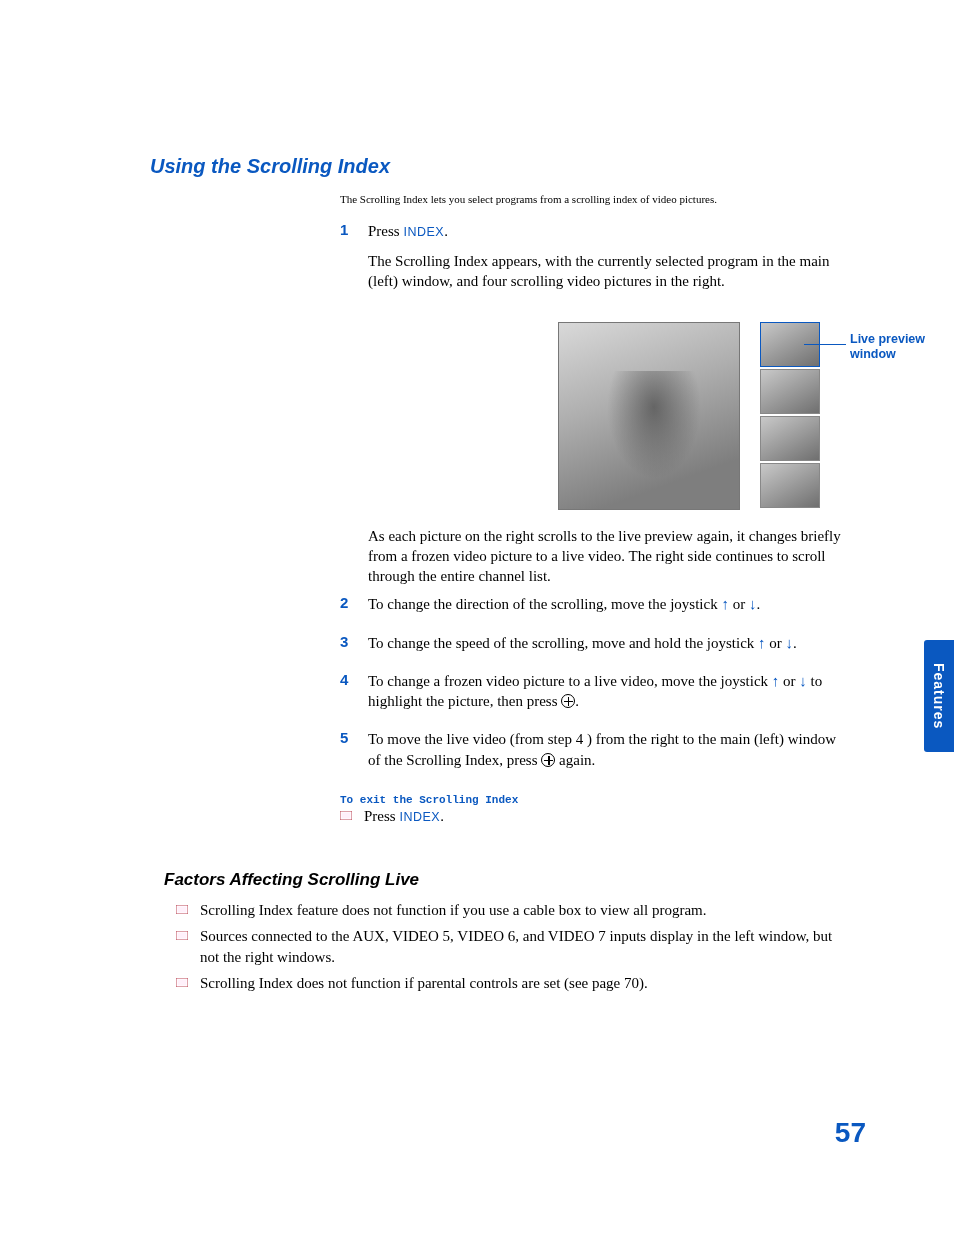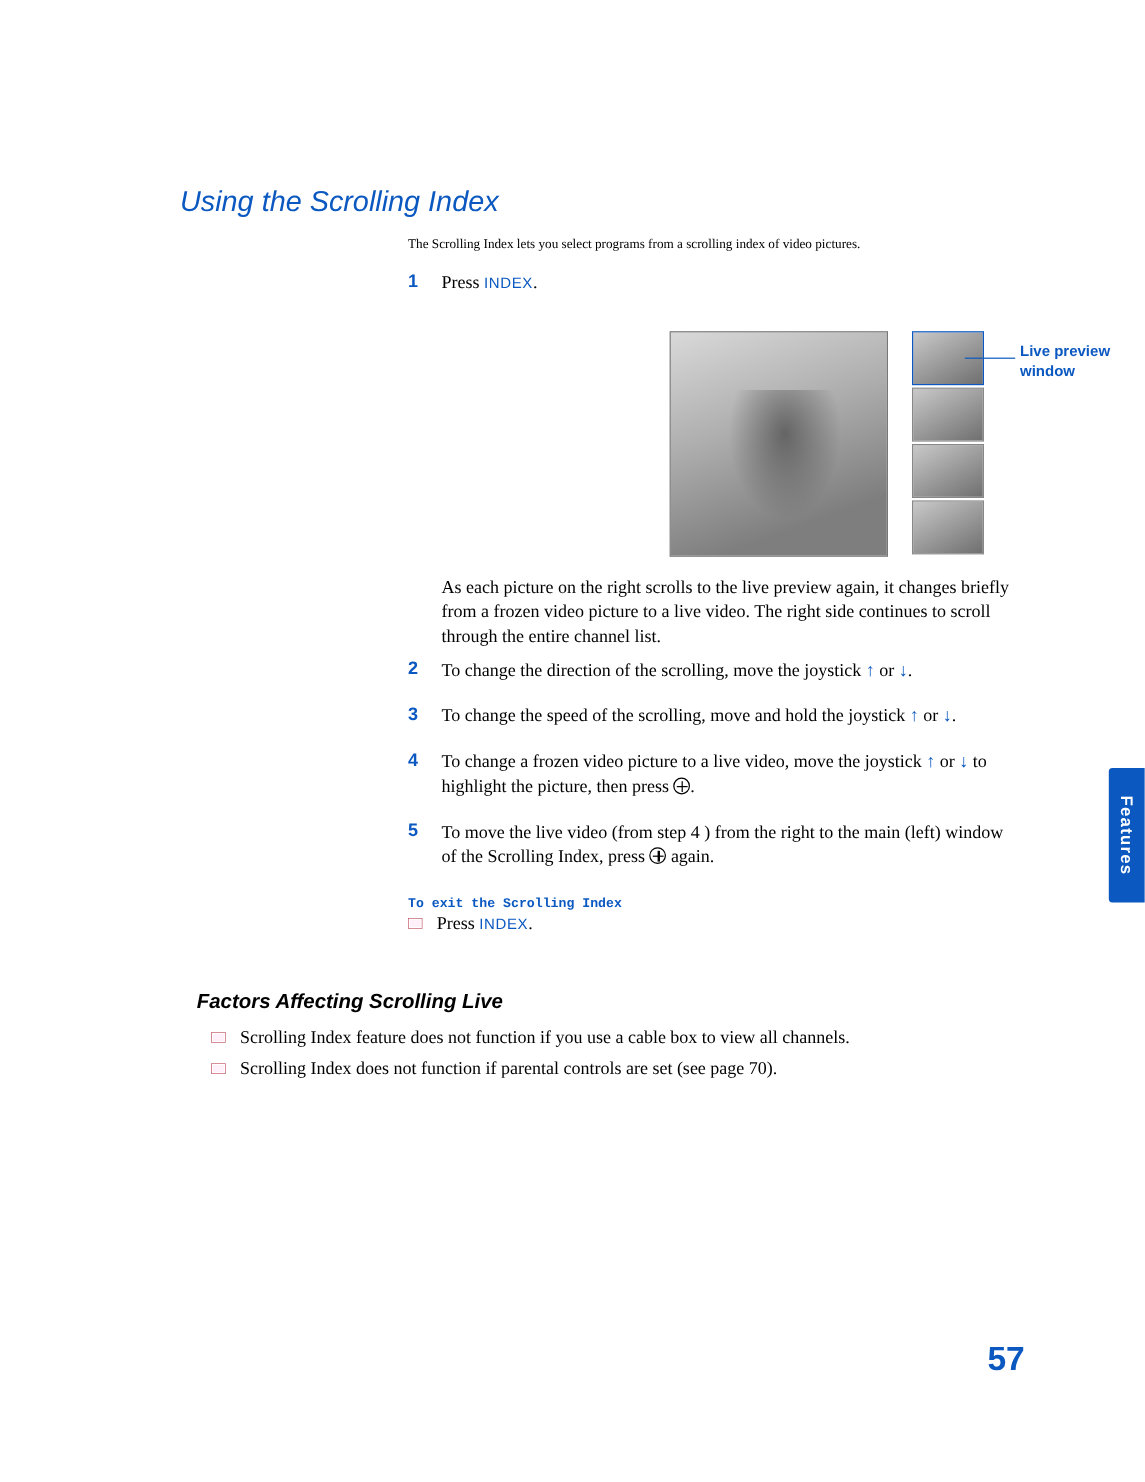--- a/index.html
+++ b/index.html
@@ -10,24 +10,24 @@
     font-family: Georgia, 'Times New Roman', serif;
     color: #000;
     position: relative;
   }
   .page {
     padding: 155px 100px 40px 150px;
     position: relative;
   }
   .h1 {
     font-family: Verdana, Arial, sans-serif;
-    font-weight: normal;
+    font-weight: bold;
     font-style: italic;
     color: #0a58c0;
-    font-size: 24px;
+    font-size: 20px;
     margin-bottom: 14px;
   }
   .intro {
     margin-left: 190px;
     font-size: 11px;
     line-height: 1.35;
     margin-bottom: 14px;
     max-width: 510px;
   }
   .steps {
@@ -179,21 +179,21 @@
     justify-content: center;
     border-top-left-radius: 3px;
     border-bottom-left-radius: 3px;
   }
   .side-tab span {
     writing-mode: vertical-rl;
     letter-spacing: 1px;
   }
   .page-num {
     position: absolute;
-    right: 100px;
+    right: 88px;
     bottom: 86px;
     color: #0a58c0;
     font-family: Verdana, Arial, sans-serif;
     font-weight: bold;
     font-size: 28px;
     width: 50px;
     text-align: right;
   }
 </style>
 </head>
@@ -201,20 +201,21 @@
 
 <div class="page">
   <div class="h1">Using the Scrolling Index</div>
   <div class="intro">The Scrolling Index lets you select programs from a scrolling index of video pictures.</div>
 
   <div class="steps" id="steps">
       <div class="step">
         <div class="step-num">1</div>
         <div class="step-body">
           <p>Press <span class="cmd">INDEX</span>.</p>
+          <p>The Scrolling Index appears, with the currently selected program in the main (left) window, and four scrolling video pictures in the right.</p>
         </div>
       </div>
       <div class="image-block" style="position: relative;">
         <div class="main-img"></div>
         <div class="thumbs">
           <div class="thumb t1"></div>
           <div class="thumb t2"></div>
           <div class="thumb t3"></div>
           <div class="thumb t4"></div>
         </div>
@@ -268,30 +269,40 @@
   <div class="h2">Factors Affecting Scrolling Live</div>
   <div class="bullets" id="factors">
       <div class="bullet">
         <div class="bullet-marker">
           <svg width="12" height="9" viewBox="0 0 12 9">
             <rect x="0" y="0" width="12" height="9" fill="none" stroke="#b45" stroke-width="1"></rect>
             <rect x="1.5" y="1.5" width="9" height="6" fill="#fff" stroke="#b45" stroke-width="0"></rect>
             <rect x="1.5" y="1.5" width="9" height="6" fill="#fce" opacity=".3"></rect>
           </svg>
         </div>
-        <div>Scrolling Index feature does not function if you use a cable box to view all channels.</div>
+        <div>Scrolling Index feature does not function if you use a cable box to view all program.</div>
       </div>
       <div class="bullet">
         <div class="bullet-marker">
           <svg width="12" height="9" viewBox="0 0 12 9">
             <rect x="0" y="0" width="12" height="9" fill="none" stroke="#b45" stroke-width="1"></rect>
             <rect x="1.5" y="1.5" width="9" height="6" fill="#fff" stroke="#b45" stroke-width="0"></rect>
             <rect x="1.5" y="1.5" width="9" height="6" fill="#fce" opacity=".3"></rect>
           </svg>
         </div>
+        <div>Sources connected to the AUX, VIDEO 5, VIDEO 6, and VIDEO 7 inputs display in the left window, but not the right windows.</div>
+      </div>
+      <div class="bullet">
+        <div class="bullet-marker">
+          <svg width="12" height="9" viewBox="0 0 12 9">
+            <rect x="0" y="0" width="12" height="9" fill="none" stroke="#b45" stroke-width="1"></rect>
+            <rect x="1.5" y="1.5" width="9" height="6" fill="#fff" stroke="#b45" stroke-width="0"></rect>
+            <rect x="1.5" y="1.5" width="9" height="6" fill="#fce" opacity=".3"></rect>
+          </svg>
+        </div>
         <div>Scrolling Index does not function if parental controls are set (see page 70).</div>
       </div>
     </div>
 </div>
 
 <div class="side-tab">
   <span>Features</span>
 </div>
 
 <div class="page-num">57</div>

